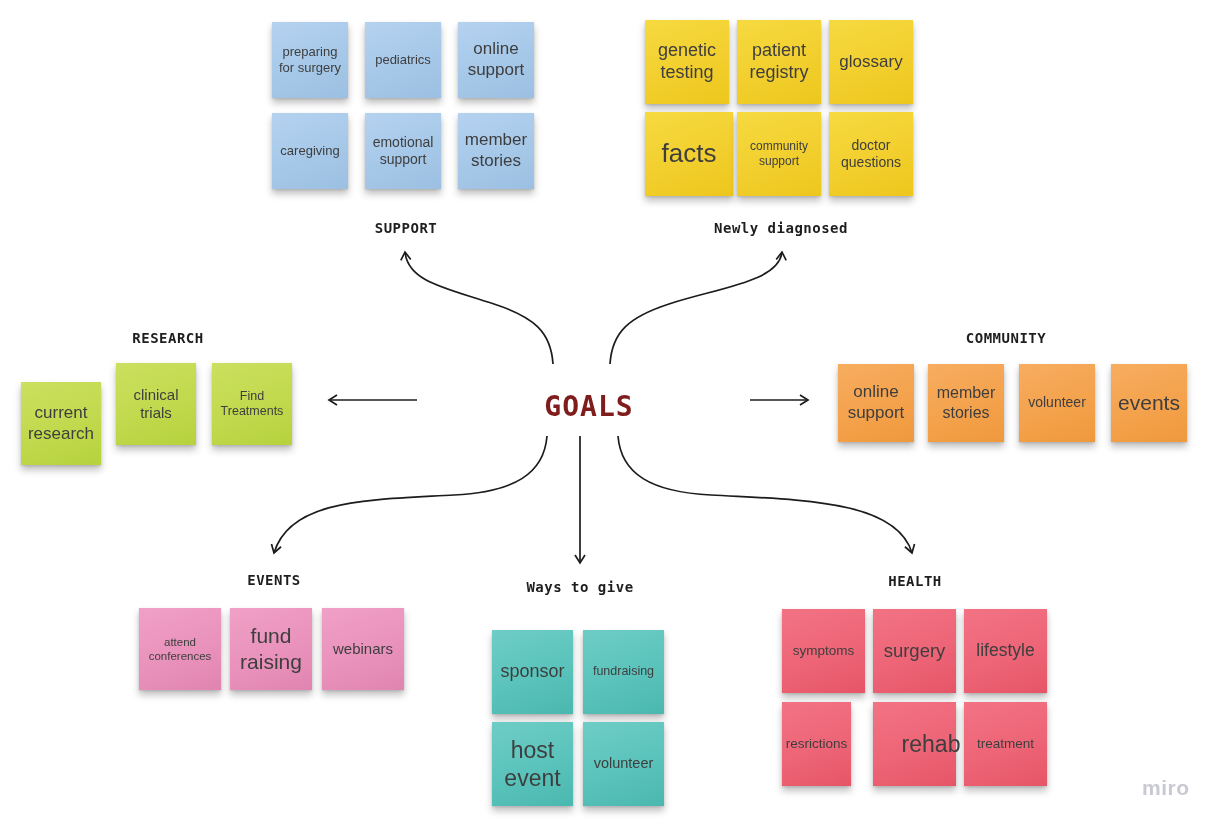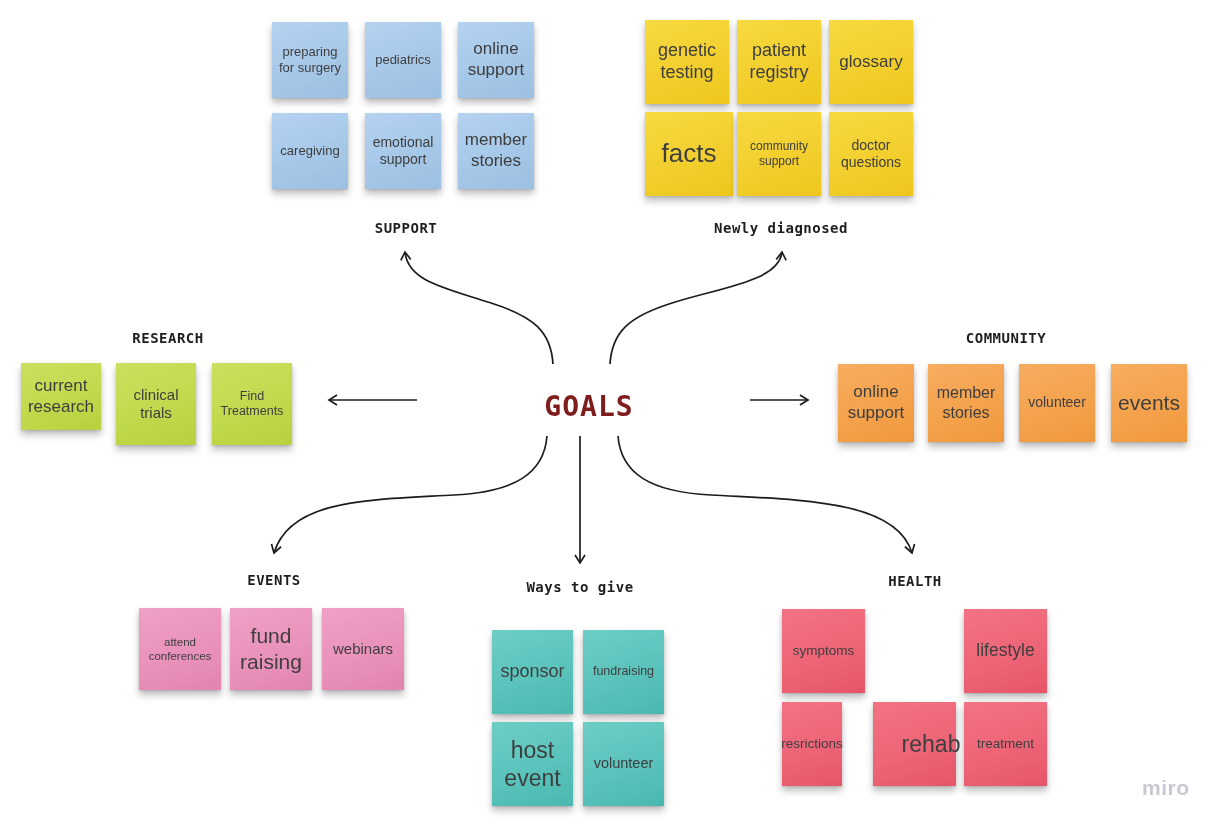--- a/index.html
+++ b/index.html
@@ -97,21 +97,21 @@
       <span>facts</span>
     </div>
   <div class="sticky yellow" style="left:737px; top:112px; width:84px; height:84px; font-size:12px;">
       <span>community support</span>
     </div>
   <div class="sticky yellow" style="left:829px; top:112px; width:84px; height:84px; font-size:14px;">
       <span>doctor questions</span>
     </div>
 
   <div class="glabel" style="left:168px; top:330px;">RESEARCH</div>
-  <div class="sticky green" style="left:21px;  top:363px; width:80px; height:67px; font-size:17px;">
+  <div class="sticky green" style="left:21px;  top:382px; width:80px; height:83px; font-size:17px;">
       <span>current research</span>
     </div>
   <div class="sticky green" style="left:116px; top:363px; width:80px; height:82px; font-size:15px;">
       <span>clinical trials</span>
     </div>
   <div class="sticky green" style="left:212px; top:363px; width:80px; height:82px; font-size:12.5px;">
       <span>Find Treatments</span>
     </div>
 
   <div class="glabel" style="left:1006px; top:330px;">COMMUNITY</div>
@@ -150,24 +150,27 @@
       <span>host event</span>
     </div>
   <div class="sticky teal" style="left:583px; top:722px; width:81px; height:84px; font-size:14.5px;">
       <span>volunteer</span>
     </div>
 
   <div class="glabel" style="left:915px; top:573px;">HEALTH</div>
   <div class="sticky red" style="left:782px; top:609px; width:83px; height:84px; font-size:13.5px;">
       <span>symptoms</span>
     </div>
+  <div class="sticky red" style="left:873px; top:609px; width:83px; height:84px; font-size:18.5px;">
+      <span>surgery</span>
+    </div>
   <div class="sticky red" style="left:964px; top:609px; width:83px; height:84px; font-size:17.5px;">
       <span>lifestyle</span>
     </div>
-  <div class="sticky red" style="left:782px; top:702px; width:60px; height:84px; font-size:13.5px;">
+  <div class="sticky red" style="left:782px; top:702px; width:69px; height:84px; font-size:13.5px;">
       <span>resrictions</span>
     </div>
   <div class="sticky red" style="left:873px; top:702px; width:83px; height:84px; font-size:23px;padding-left:39px;">
       <span>rehab</span>
     </div>
   <div class="sticky red" style="left:964px; top:702px; width:83px; height:84px; font-size:13.5px;">
       <span>treatment</span>
     </div>
 
   <div class="watermark">miro</div>

